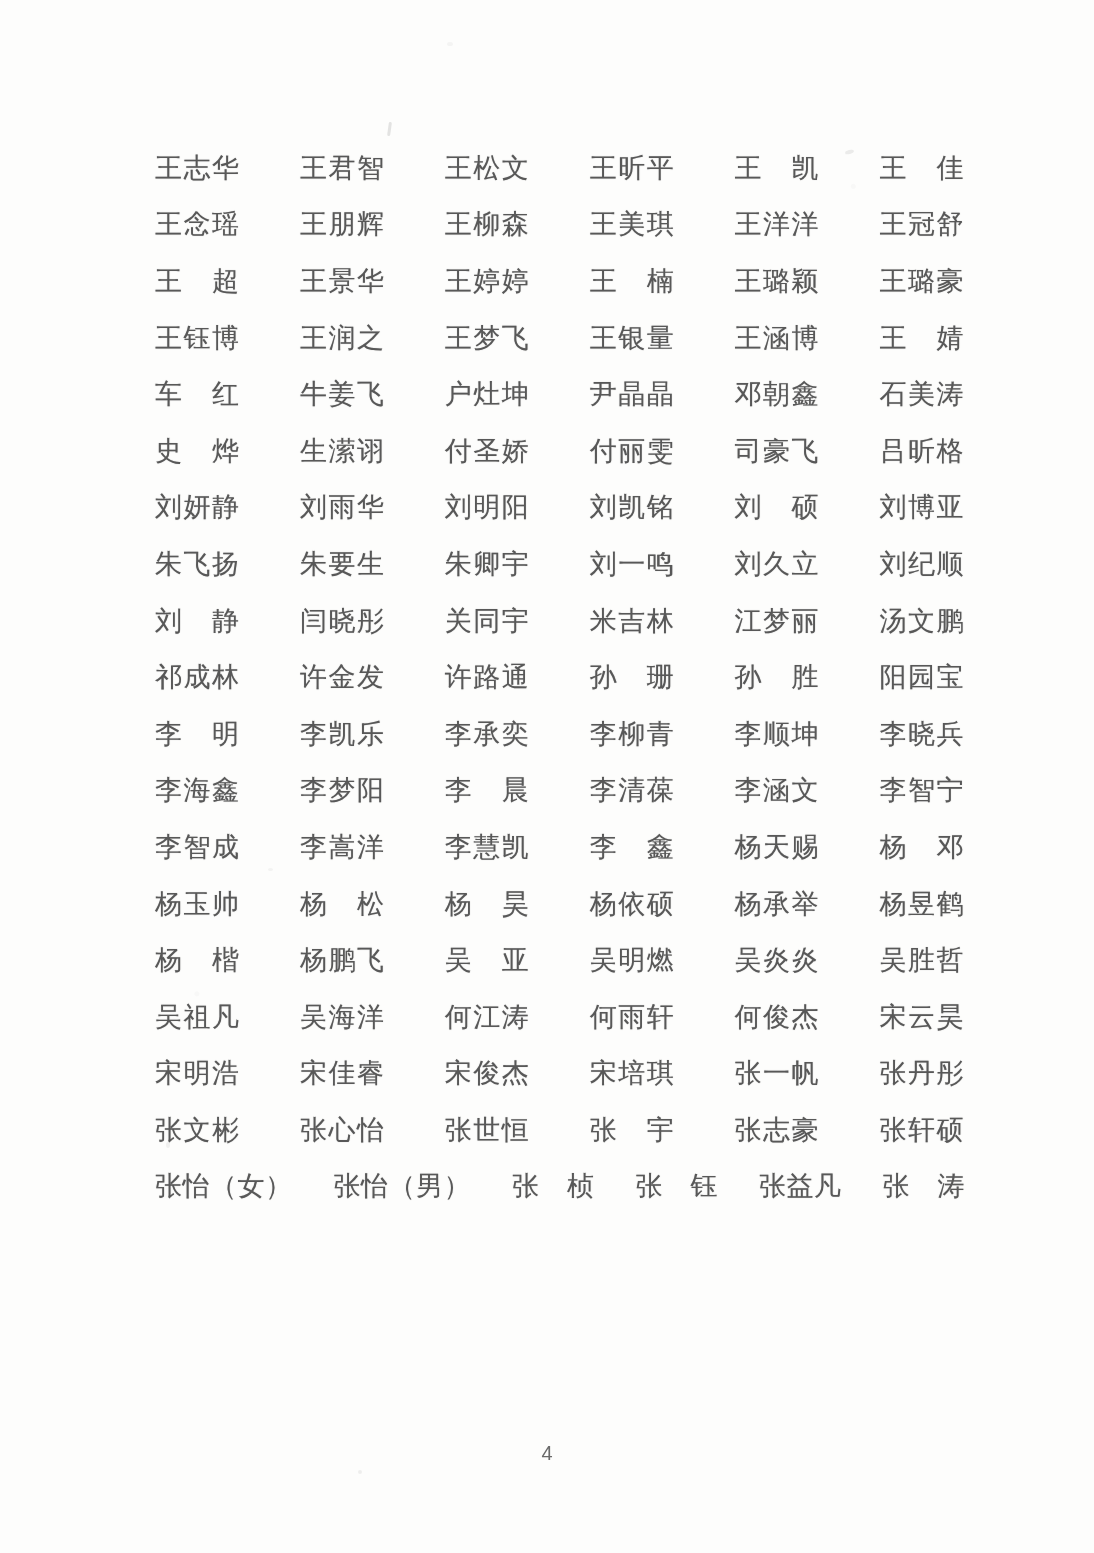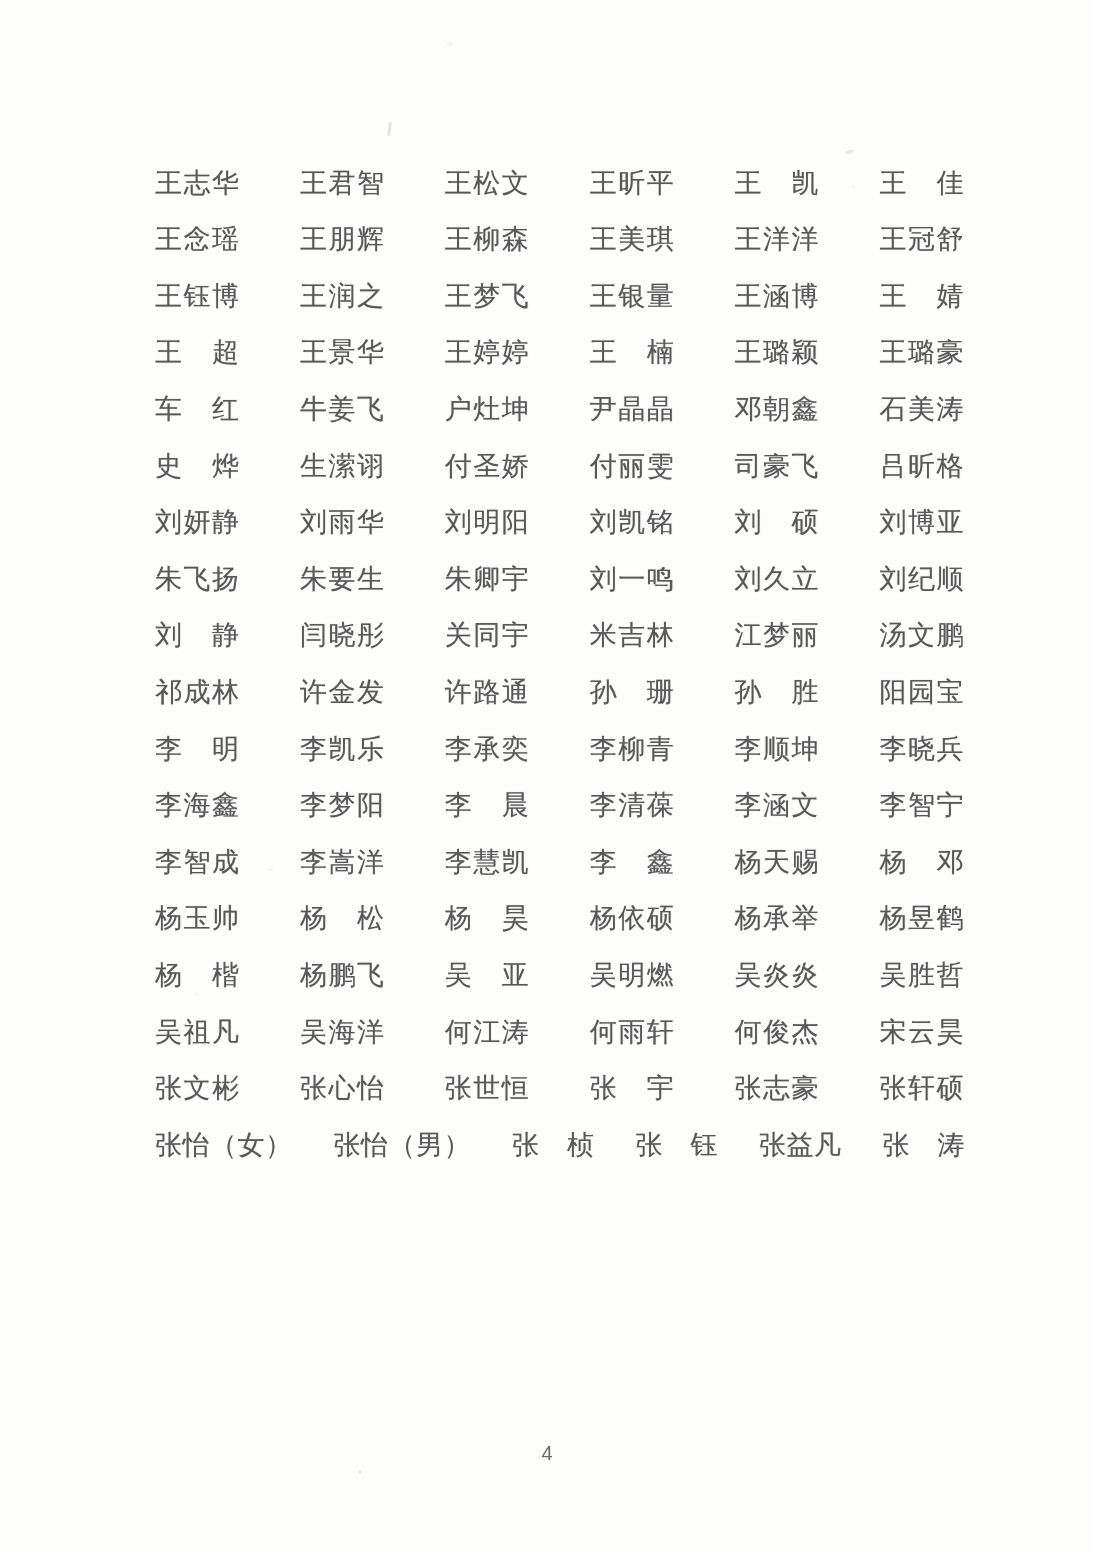--- a/index.html
+++ b/index.html
@@ -25,21 +25,21 @@
   .roster {
     position: absolute;
     top: 140px;
     left: 155px;
     width: 810px;
   }
   .roster-row {
     height: 56.6px;
     display: flex;
     justify-content: space-between;
-    align-items: flex-end;
+    align-items: center;
   }
   .name-cell {
     font-size: 27px;
     letter-spacing: 1.5px;
     color: #585858;
     white-space: pre;
     text-shadow: 0 0 1px rgba(90,90,90,0.45);
     line-height: 1;
   }
   .roster-row.wide .name-cell {
@@ -83,36 +83,36 @@
       </div>
       <div class="roster-row">
         <span class="name-cell">王念瑶</span>
         <span class="name-cell">王朋辉</span>
         <span class="name-cell">王柳森</span>
         <span class="name-cell">王美琪</span>
         <span class="name-cell">王洋洋</span>
         <span class="name-cell">王冠舒</span>
       </div>
       <div class="roster-row">
+        <span class="name-cell">王　超</span>
+        <span class="name-cell">王景华</span>
+        <span class="name-cell">王婷婷</span>
+        <span class="name-cell">王　楠</span>
+        <span class="name-cell">王璐颖</span>
+        <span class="name-cell">王璐豪</span>
+      </div>
+      <div class="roster-row">
         <span class="name-cell">王钰博</span>
         <span class="name-cell">王润之</span>
         <span class="name-cell">王梦飞</span>
         <span class="name-cell">王银量</span>
         <span class="name-cell">王涵博</span>
         <span class="name-cell">王　婧</span>
       </div>
       <div class="roster-row">
-        <span class="name-cell">王　超</span>
-        <span class="name-cell">王景华</span>
-        <span class="name-cell">王婷婷</span>
-        <span class="name-cell">王　楠</span>
-        <span class="name-cell">王璐颖</span>
-        <span class="name-cell">王璐豪</span>
-      </div>
-      <div class="roster-row">
         <span class="name-cell">车　红</span>
         <span class="name-cell">牛姜飞</span>
         <span class="name-cell">户灶坤</span>
         <span class="name-cell">尹晶晶</span>
         <span class="name-cell">邓朝鑫</span>
         <span class="name-cell">石美涛</span>
       </div>
       <div class="roster-row">
         <span class="name-cell">史　烨</span>
         <span class="name-cell">生潆诩</span>
@@ -193,20 +193,28 @@
         <span class="name-cell">吴炎炎</span>
         <span class="name-cell">吴胜哲</span>
       </div>
       <div class="roster-row">
         <span class="name-cell">吴祖凡</span>
         <span class="name-cell">吴海洋</span>
         <span class="name-cell">何江涛</span>
         <span class="name-cell">何雨轩</span>
         <span class="name-cell">何俊杰</span>
         <span class="name-cell">宋云昊</span>
+      </div>
+      <div class="roster-row">
+        <span class="name-cell">宋明浩</span>
+        <span class="name-cell">宋佳睿</span>
+        <span class="name-cell">宋俊杰</span>
+        <span class="name-cell">宋培琪</span>
+        <span class="name-cell">张一帆</span>
+        <span class="name-cell">张丹彤</span>
       </div>
       <div class="roster-row">
         <span class="name-cell">张文彬</span>
         <span class="name-cell">张心怡</span>
         <span class="name-cell">张世恒</span>
         <span class="name-cell">张　宇</span>
         <span class="name-cell">张志豪</span>
         <span class="name-cell">张轩硕</span>
       </div>
       <div class="roster-row wide">

